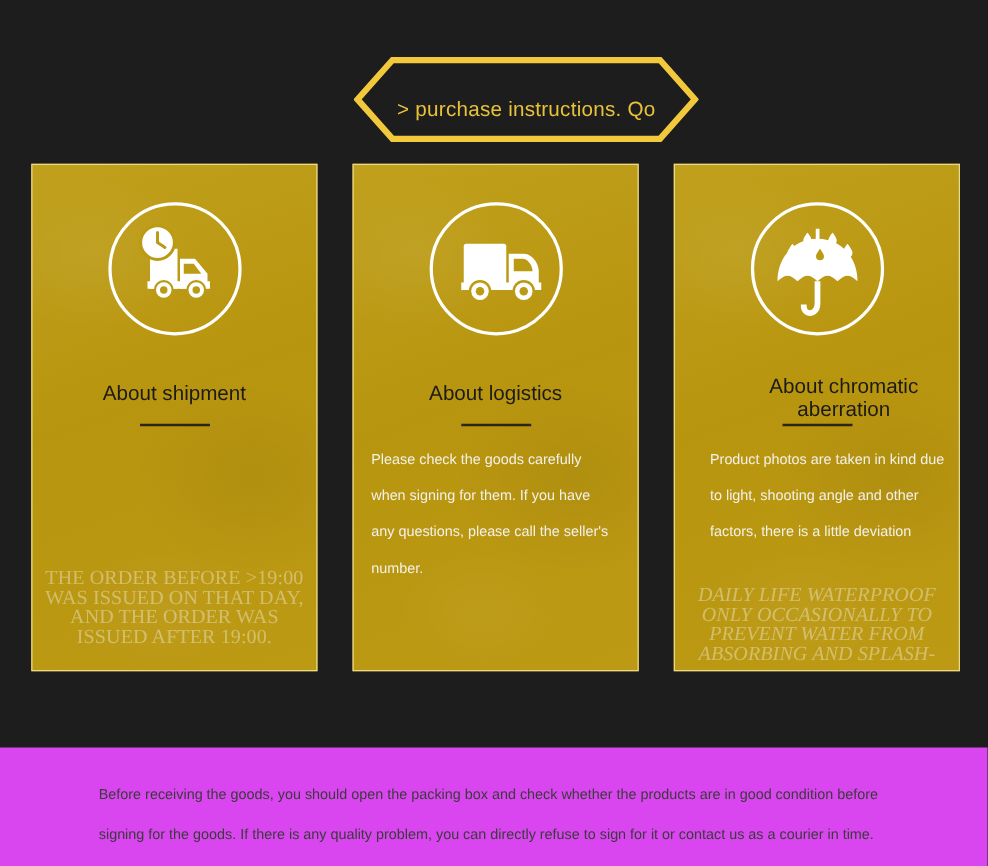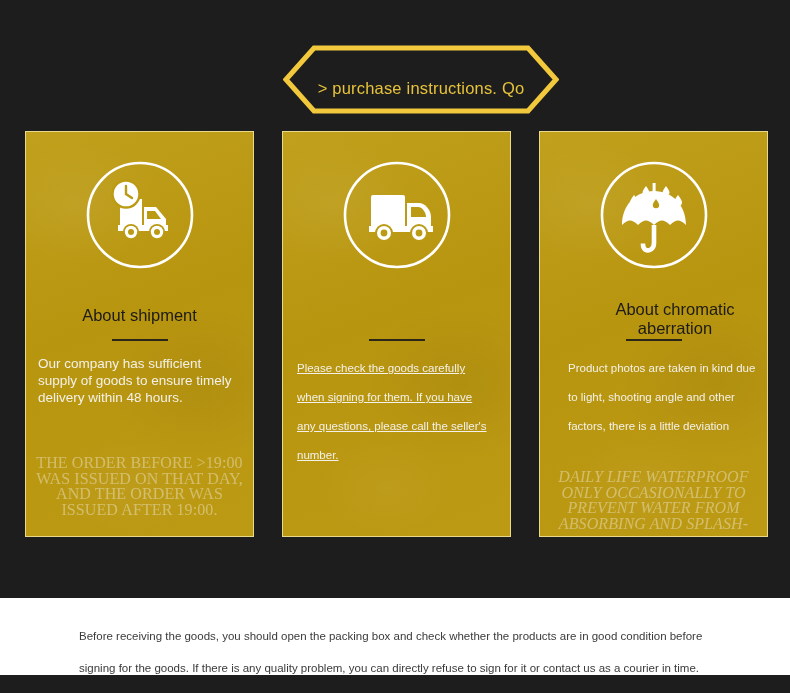--- a/index.html
+++ b/index.html
@@ -137,21 +137,20 @@
     top: 223px;
     padding-left: 12px;
     padding-right: 10px;
   }
   .card.c2 .card-body {
     font-size: 11.5px;
     line-height: 29px;
     top: 222px;
     padding-left: 14px;
     padding-right: 22px;
-    text-decoration: underline;
   }
   .card.c3 .card-body {
     font-size: 11.5px;
     line-height: 29px;
     top: 222px;
     padding-left: 28px;
     padding-right: 8px;
   }
 
   .card-footnote {
@@ -170,22 +169,22 @@
   .card.c1 .card-footnote { top: 323px; }
   .card.c2 .card-footnote { top: 323px; }
   .card.c3 .card-footnote { top: 337px; font-style: italic; }
 
   
   .footer {
     position: absolute;
     left: 0;
     top: 598px;
     width: 790px;
-    height: 77px;
-    background: #ffffff;
+    height: 95px;
+    background: #d946ef;
   }
   .footer-text {
     position: absolute;
     left: 79px;
     top: 22px;
     width: 650px;
     color: #3b3b3b;
     font-size: 11.5px;
     line-height: 32px;
   }
@@ -221,40 +220,40 @@
         <circle cx="77" cy="77" r="8" fill="#bb9a14"></circle>
         <circle cx="77" cy="77" r="6.2" fill="#ffffff"></circle>
         <circle cx="77" cy="77" r="3" fill="#bb9a14"></circle>
 
         <circle cx="46" cy="39" r="13.5" fill="#ffffff" stroke="#bb9a14" stroke-width="2.4"></circle>
         <path d="M46 31 v8 l6 4" fill="none" stroke="#bb9a14" stroke-width="2.4" stroke-linecap="round"></path>
       </svg>
     </div>
     <div class="card-title">About shipment</div>
     <div class="divider"></div>
-    <div class="card-body">Our company has sufficient supply of goods to ensure timely delivery within 48 hours.</div>
     <div class="card-footnote">THE ORDER BEFORE &gt;19:00 WAS ISSUED ON THAT DAY, AND THE ORDER WAS ISSUED AFTER 19:00.</div>
   </div>
 
   <div class="card c2">
     <div class="icon-circle">
       <svg width="120" height="120" viewBox="0 0 120 120">
         <circle cx="60" cy="60" r="52" fill="none" stroke="#ffffff" stroke-width="2.6"></circle>
         <rect x="34" y="40" width="34" height="36" rx="2" fill="#ffffff"></rect>
         <path d="M70 48 h12 c6 0 12 7 12 14 v14 h-24 z" fill="#ffffff"></path>
         <path d="M74 52 h7 c4 0 8 5 8 10 h-15 z" fill="#bb9a14"></path>
         <rect x="32" y="71" width="64" height="6" fill="#ffffff"></rect>
         <circle cx="47" cy="78" r="9" fill="#bb9a14"></circle>
         <circle cx="47" cy="78" r="7" fill="#ffffff"></circle>
         <circle cx="47" cy="78" r="3.4" fill="#bb9a14"></circle>
         <circle cx="82" cy="78" r="9" fill="#bb9a14"></circle>
         <circle cx="82" cy="78" r="7" fill="#ffffff"></circle>
         <circle cx="82" cy="78" r="3.4" fill="#bb9a14"></circle>
       </svg>
     </div>
+    <div class="card-title">About logistics</div>
     <div class="divider"></div>
     <div class="card-body">Please check the goods carefully when signing for them. If you have any questions, please call the seller's number.</div>
   </div>
 
   <div class="card c3">
     <div class="icon-circle">
       <svg width="120" height="120" viewBox="0 0 120 120">
         <circle cx="60" cy="60" r="52" fill="none" stroke="#ffffff" stroke-width="2.6"></circle>
 
         <path d="M28 70 C28 50 42 36 60 36 C78 36 92 50 92 70

